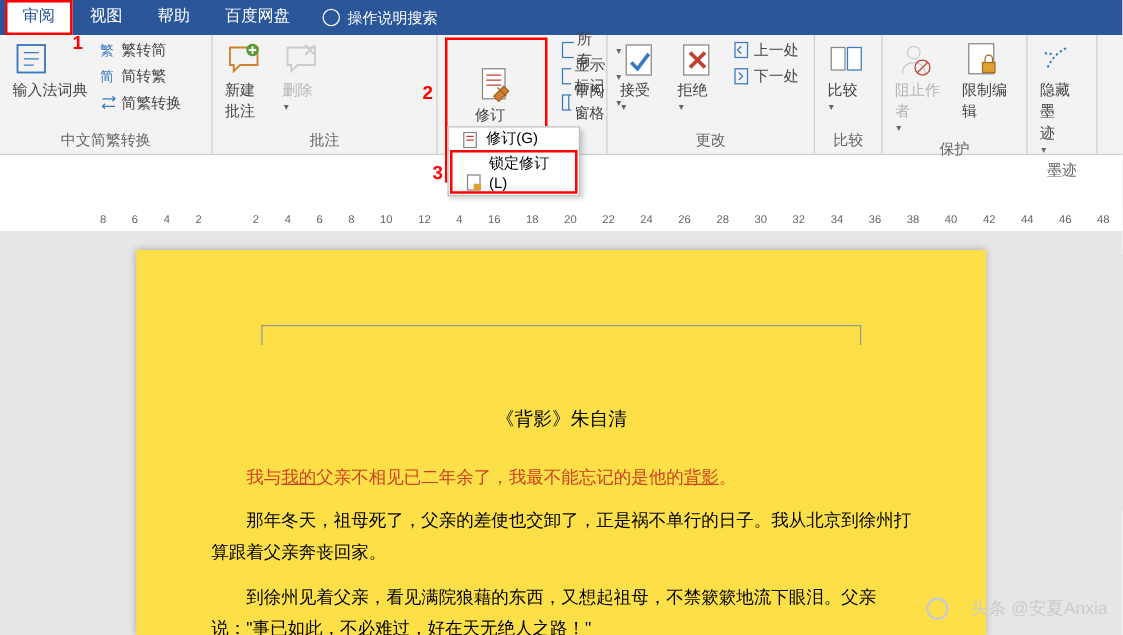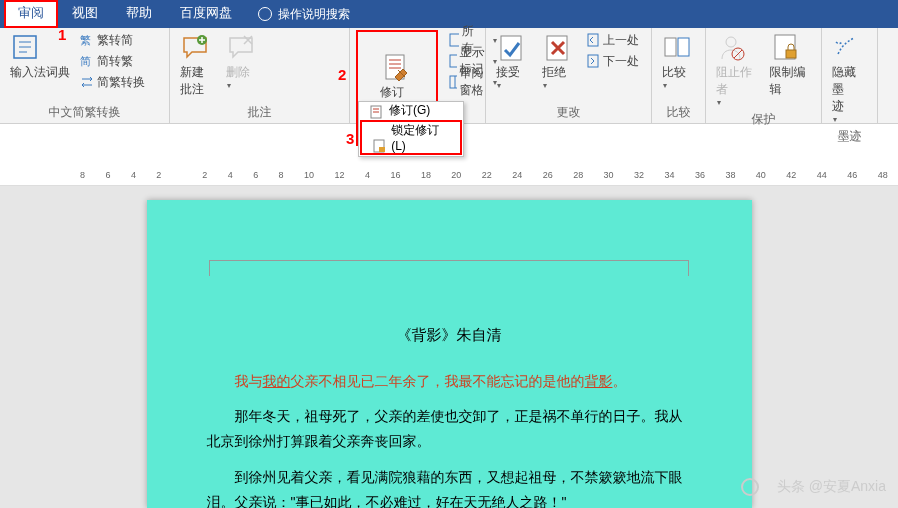--- a/index.html
+++ b/index.html
@@ -22,21 +22,21 @@
 .ic-lg{width:30px;height:30px;margin-bottom:2px}
 .ic-sm{width:14px;height:14px}
 .caret{font-size:8px;color:#666;margin-left:1px}
 .hl{border:2px solid red;padding:18px}
 .ann{position:absolute;color:red;font-weight:bold;font-size:15px}
 .dd{position:absolute;background:#fff;border:1px solid #c0c0c0;box-shadow:2px 2px 4px rgba(0,0,0,0.2);font-size:12px;z-index:50}
 .dd-item{display:flex;align-items:flex-end;gap:6px;padding:0 10px}
 .ruler{height:20px;background:#fff;border-bottom:1px solid #ddd;position:relative;font-size:9px;color:#666;margin-top:42px}
 .ruler-inner{position:absolute;left:80px;right:10px;top:4px;display:flex;justify-content:space-between}
 .page-area{background:#e6e6e6;position:absolute;top:186px;bottom:0;left:0;right:0;display:flex;justify-content:center;overflow:hidden}
-.page{background:#5eead4;width:605px;margin-top:14px;box-shadow:0 0 6px rgba(0,0,0,0.3);padding:60px 60px 0;position:relative}
+.page{background:#fde047;width:680px;margin-top:14px;box-shadow:0 0 6px rgba(0,0,0,0.3);padding:60px 60px 0;position:relative}
 .page-brk{border:1px solid #999;border-bottom:none;height:16px;width:480px;margin:0 auto 50px}
 .title{text-align:center;font-size:15px;margin-bottom:24px}
 .para{font-size:14px;line-height:1.8;text-indent:2em;margin-bottom:10px}
 .red{color:#d04020}
 .wm{position:absolute;right:12px;bottom:12px;color:#ccc;font-size:14px;display:flex;align-items:center;gap:18px}
 .wm-ic{width:18px;height:18px;border:2px solid #ccc;border-radius:50%}
 svg{display:block}
 </style>
 </head>
 <body>

